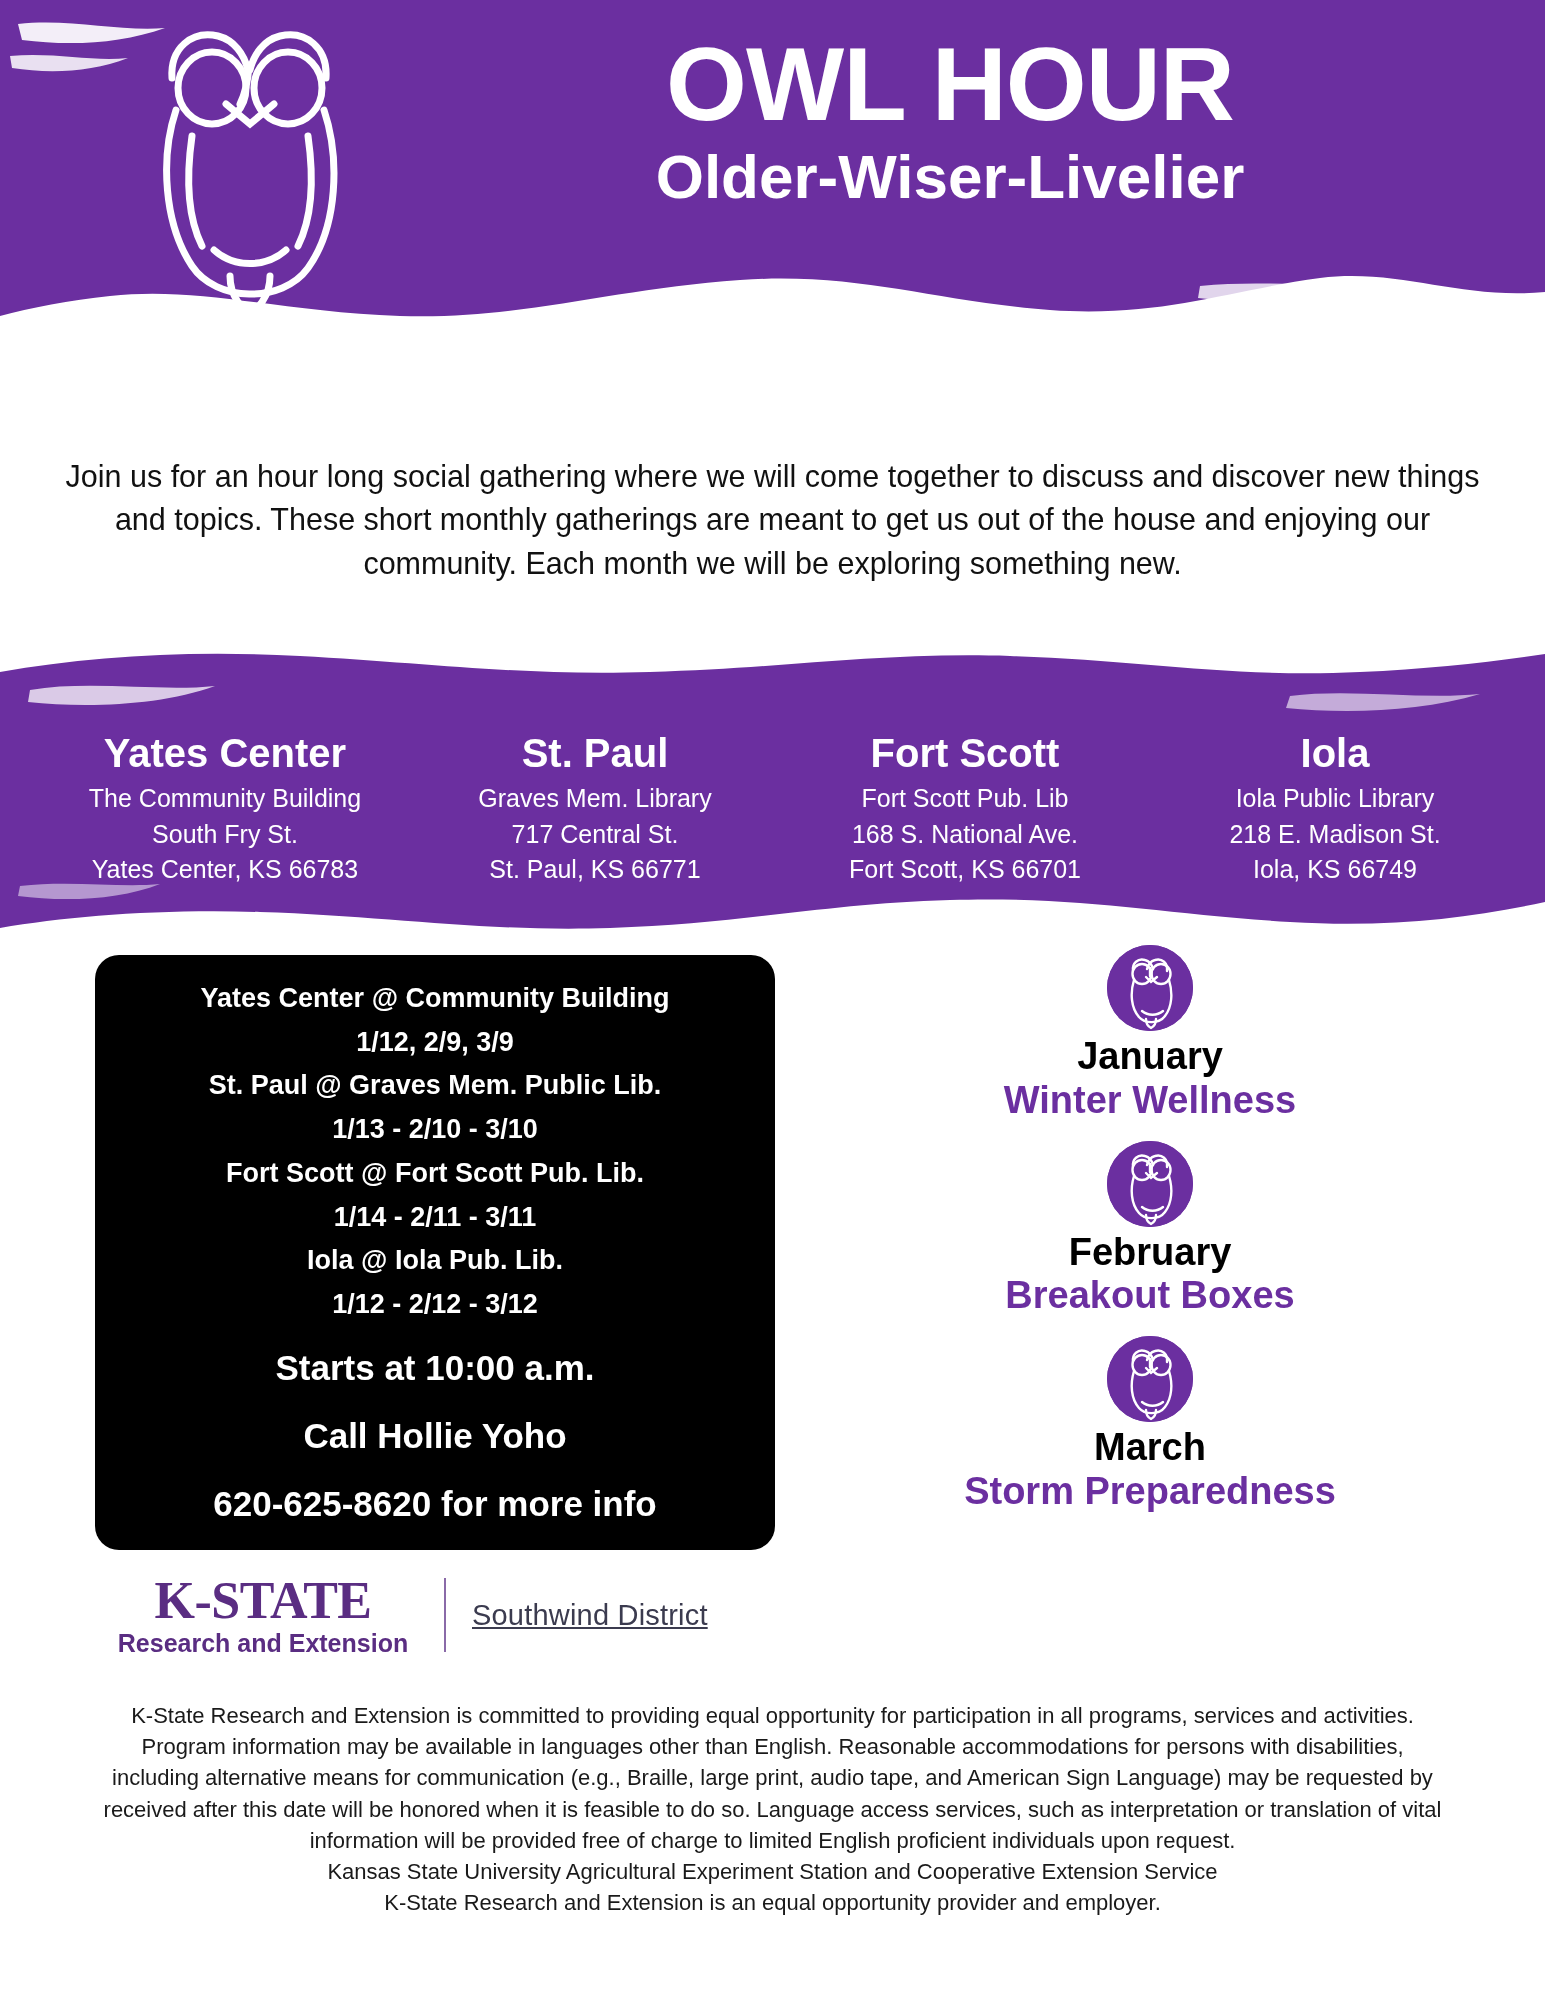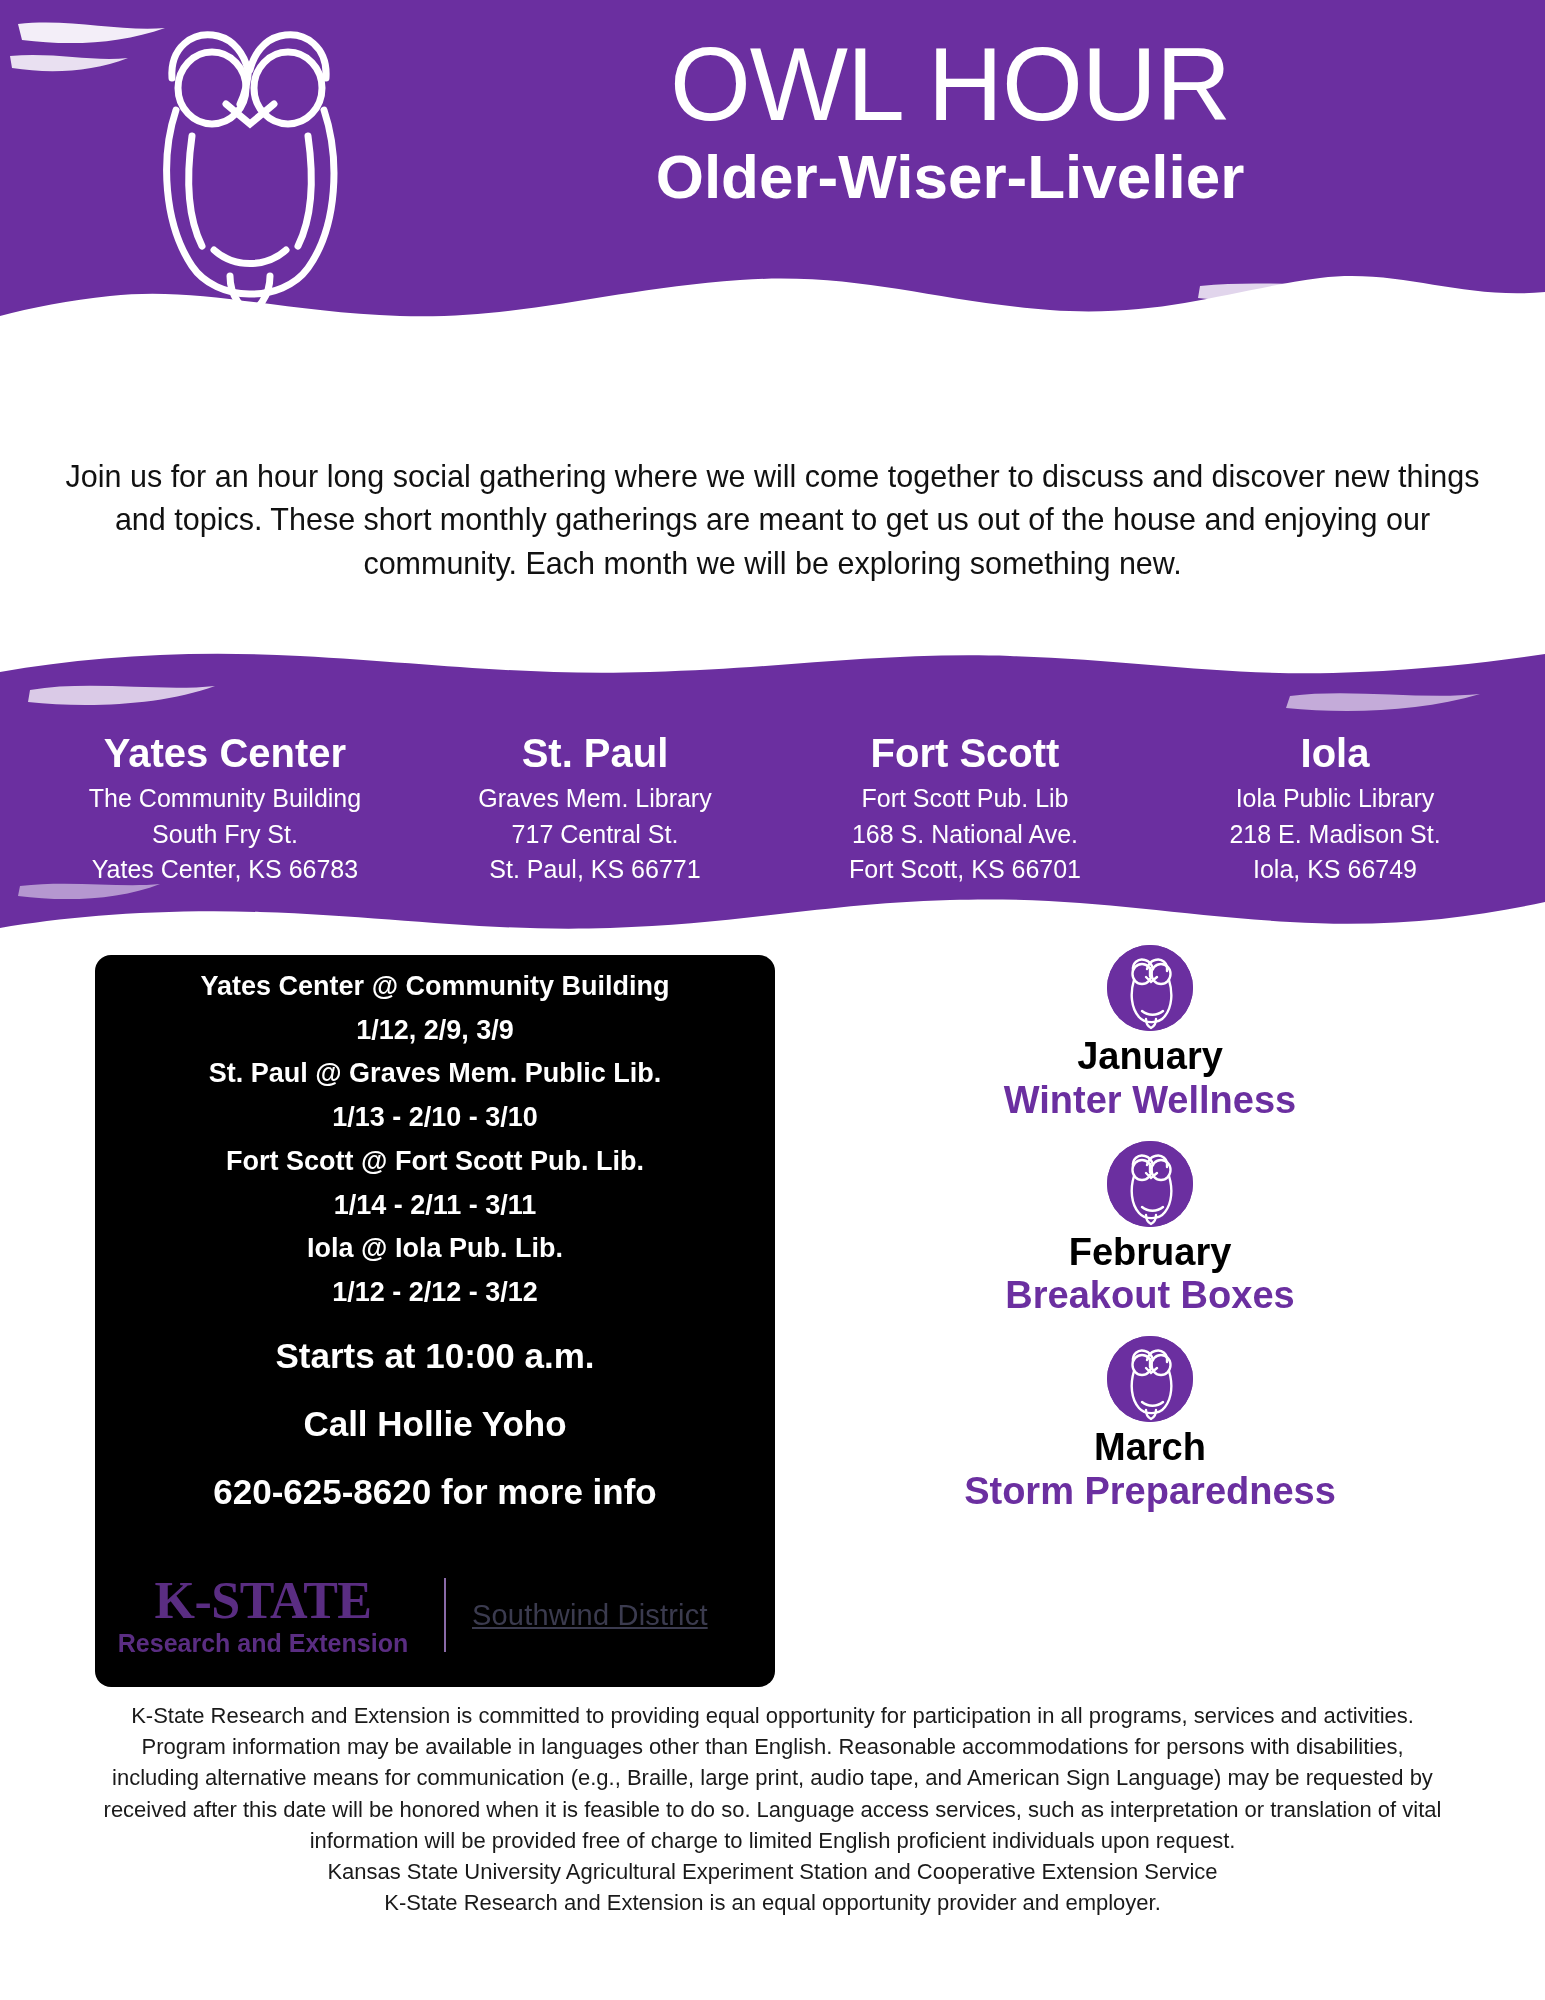--- a/index.html
+++ b/index.html
@@ -40,21 +40,21 @@
   .header-text {
     position: absolute;
     left: 400px;
     top: 30px;
     width: 1100px;
     text-align: center;
     color: #ffffff;
   }
   .header-title {
     font-size: 104px;
-    font-weight: normal;
+    font-weight: bold;
     letter-spacing: -1px;
     line-height: 1.05;
     margin: 0;
   }
   .header-subtitle {
     font-size: 62px;
     font-weight: bold;
     line-height: 1.1;
     margin: 4px 0 0 0;
   }
@@ -110,26 +110,26 @@
     line-height: 1.42;
     font-weight: normal;
   }
 
   
   .schedule-box {
     position: absolute;
     left: 95px;
     top: 955px;
     width: 680px;
-    height: 732px;
+    height: 595px;
     background: #000000;
-    border-radius: 16px;
+    border-radius: 24px;
     color: #ffffff;
     text-align: center;
-    padding-top: 10px;
+    padding-top: 22px;
   }
   .sched-line {
     font-size: 27px;
     font-weight: bold;
     line-height: 1.62;
   }
   .sched-big {
     font-size: 35px;
     font-weight: bold;
     line-height: 1.55;

